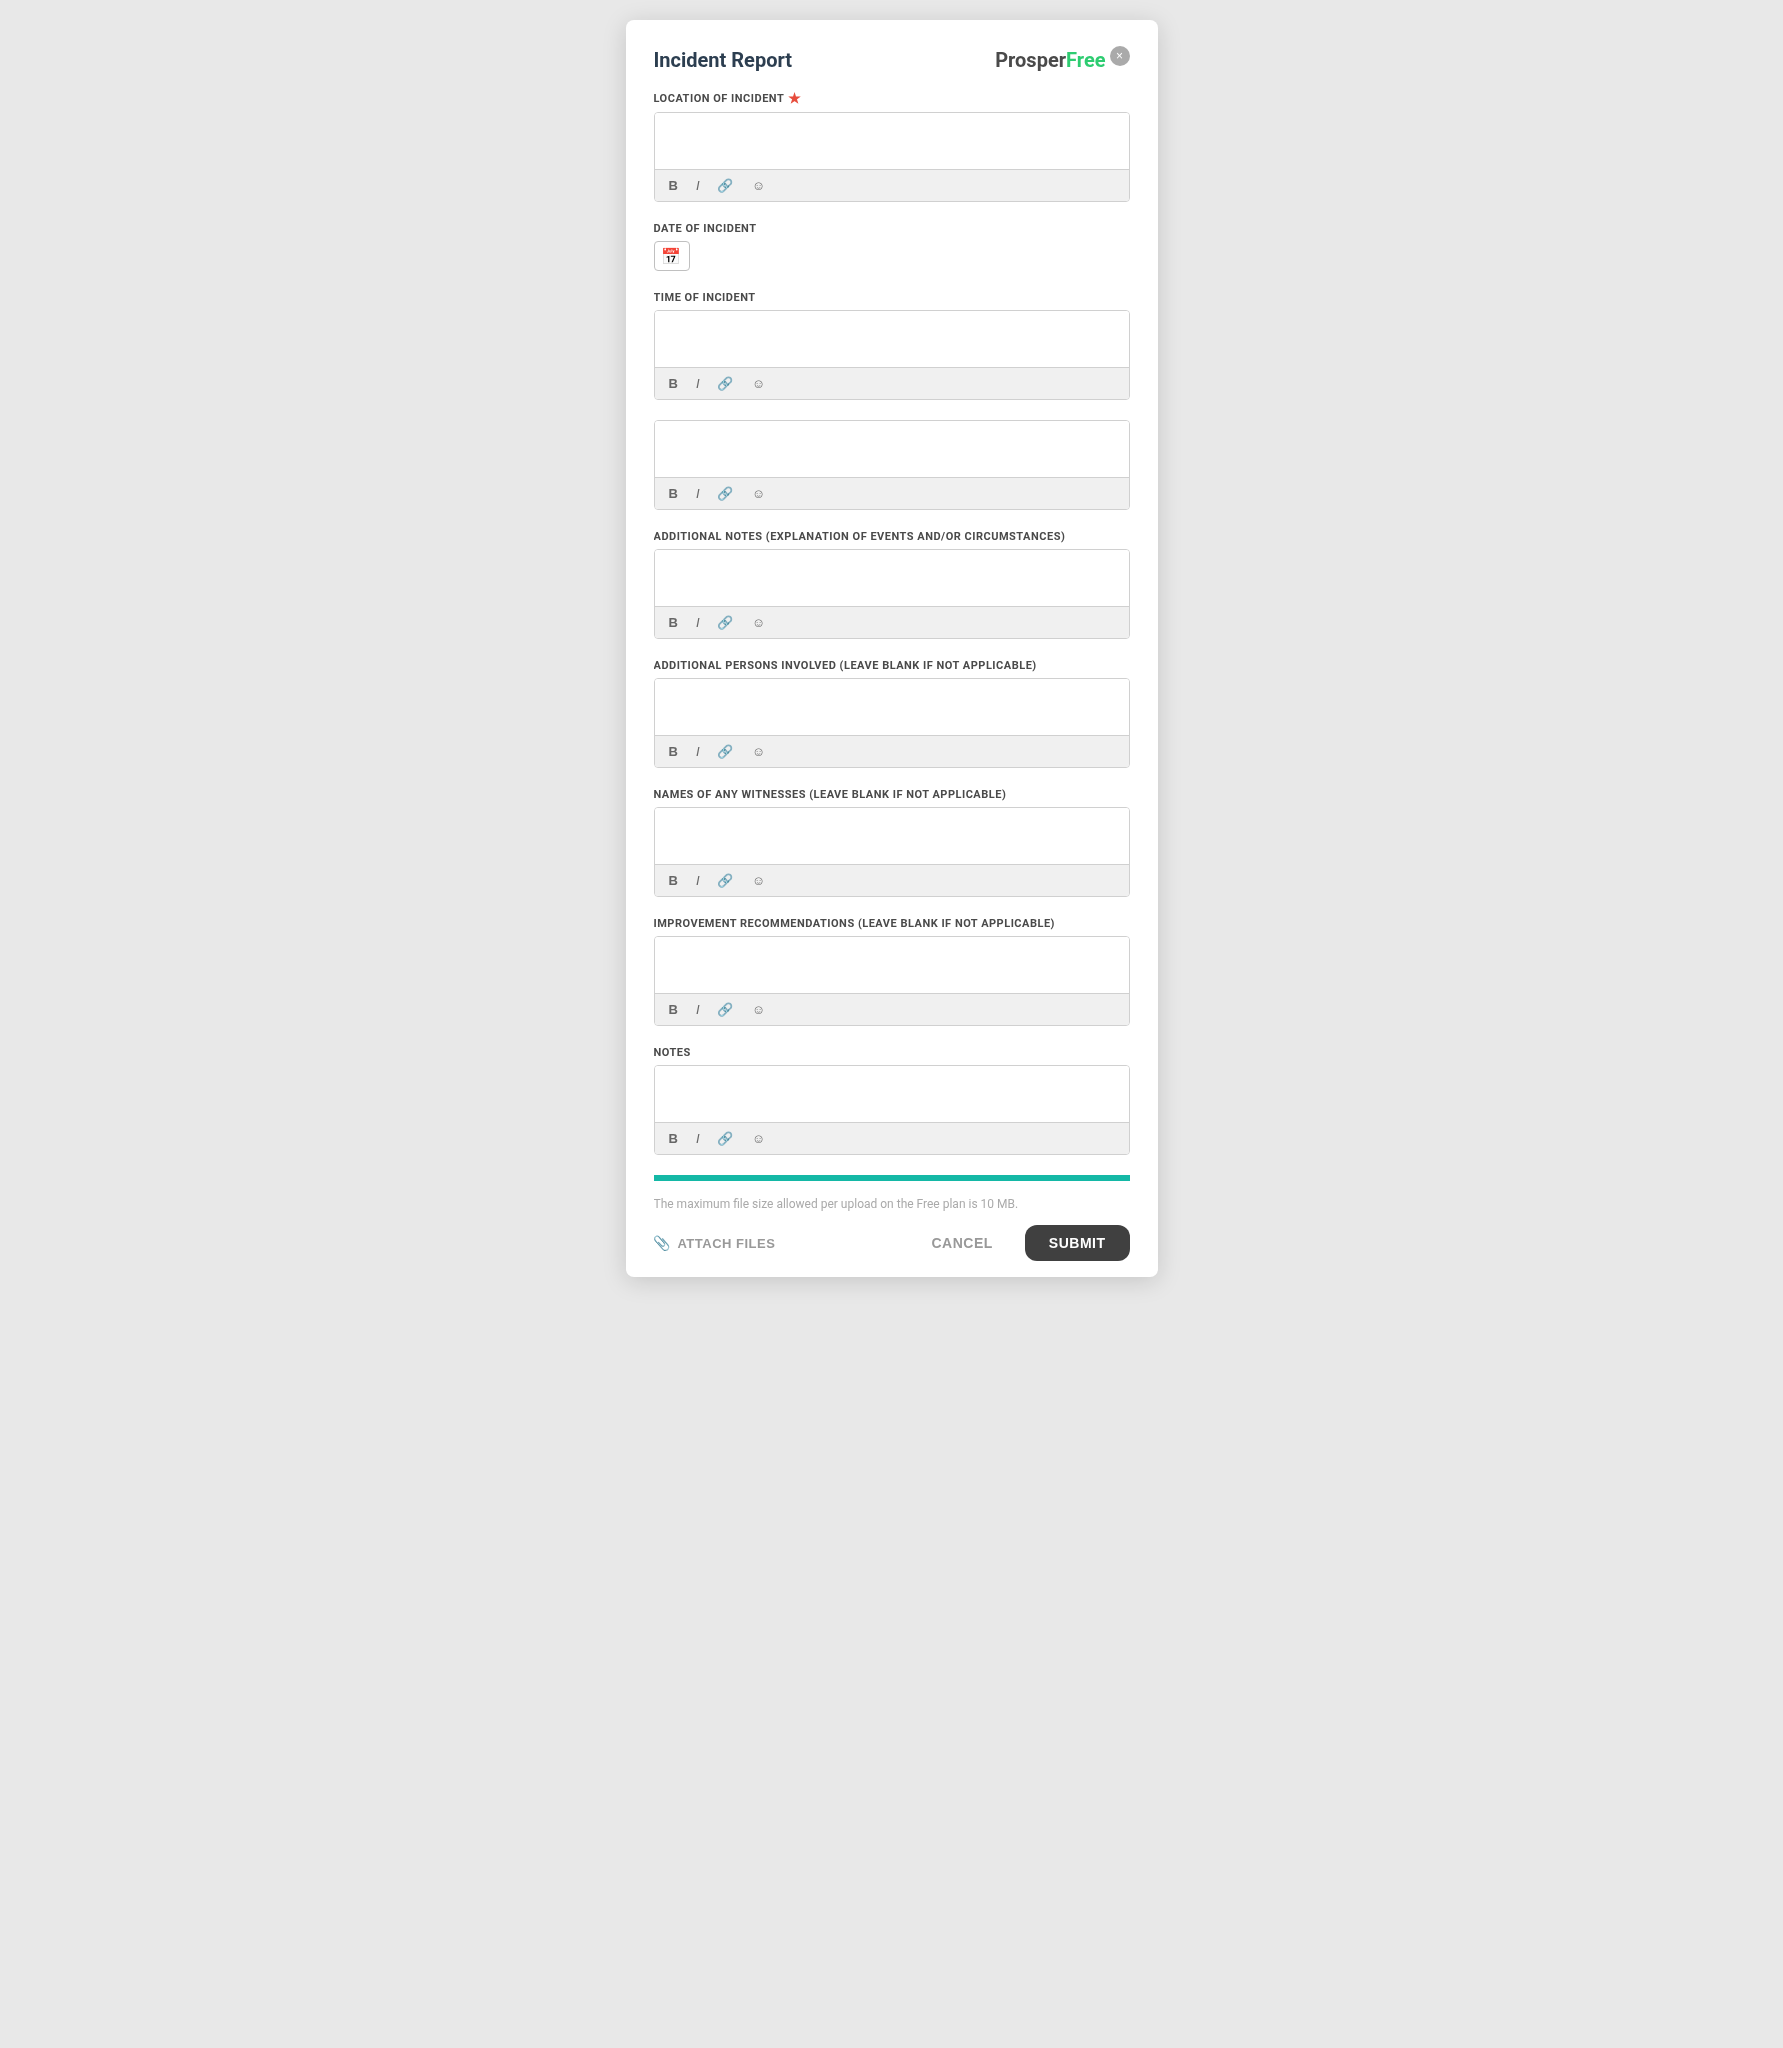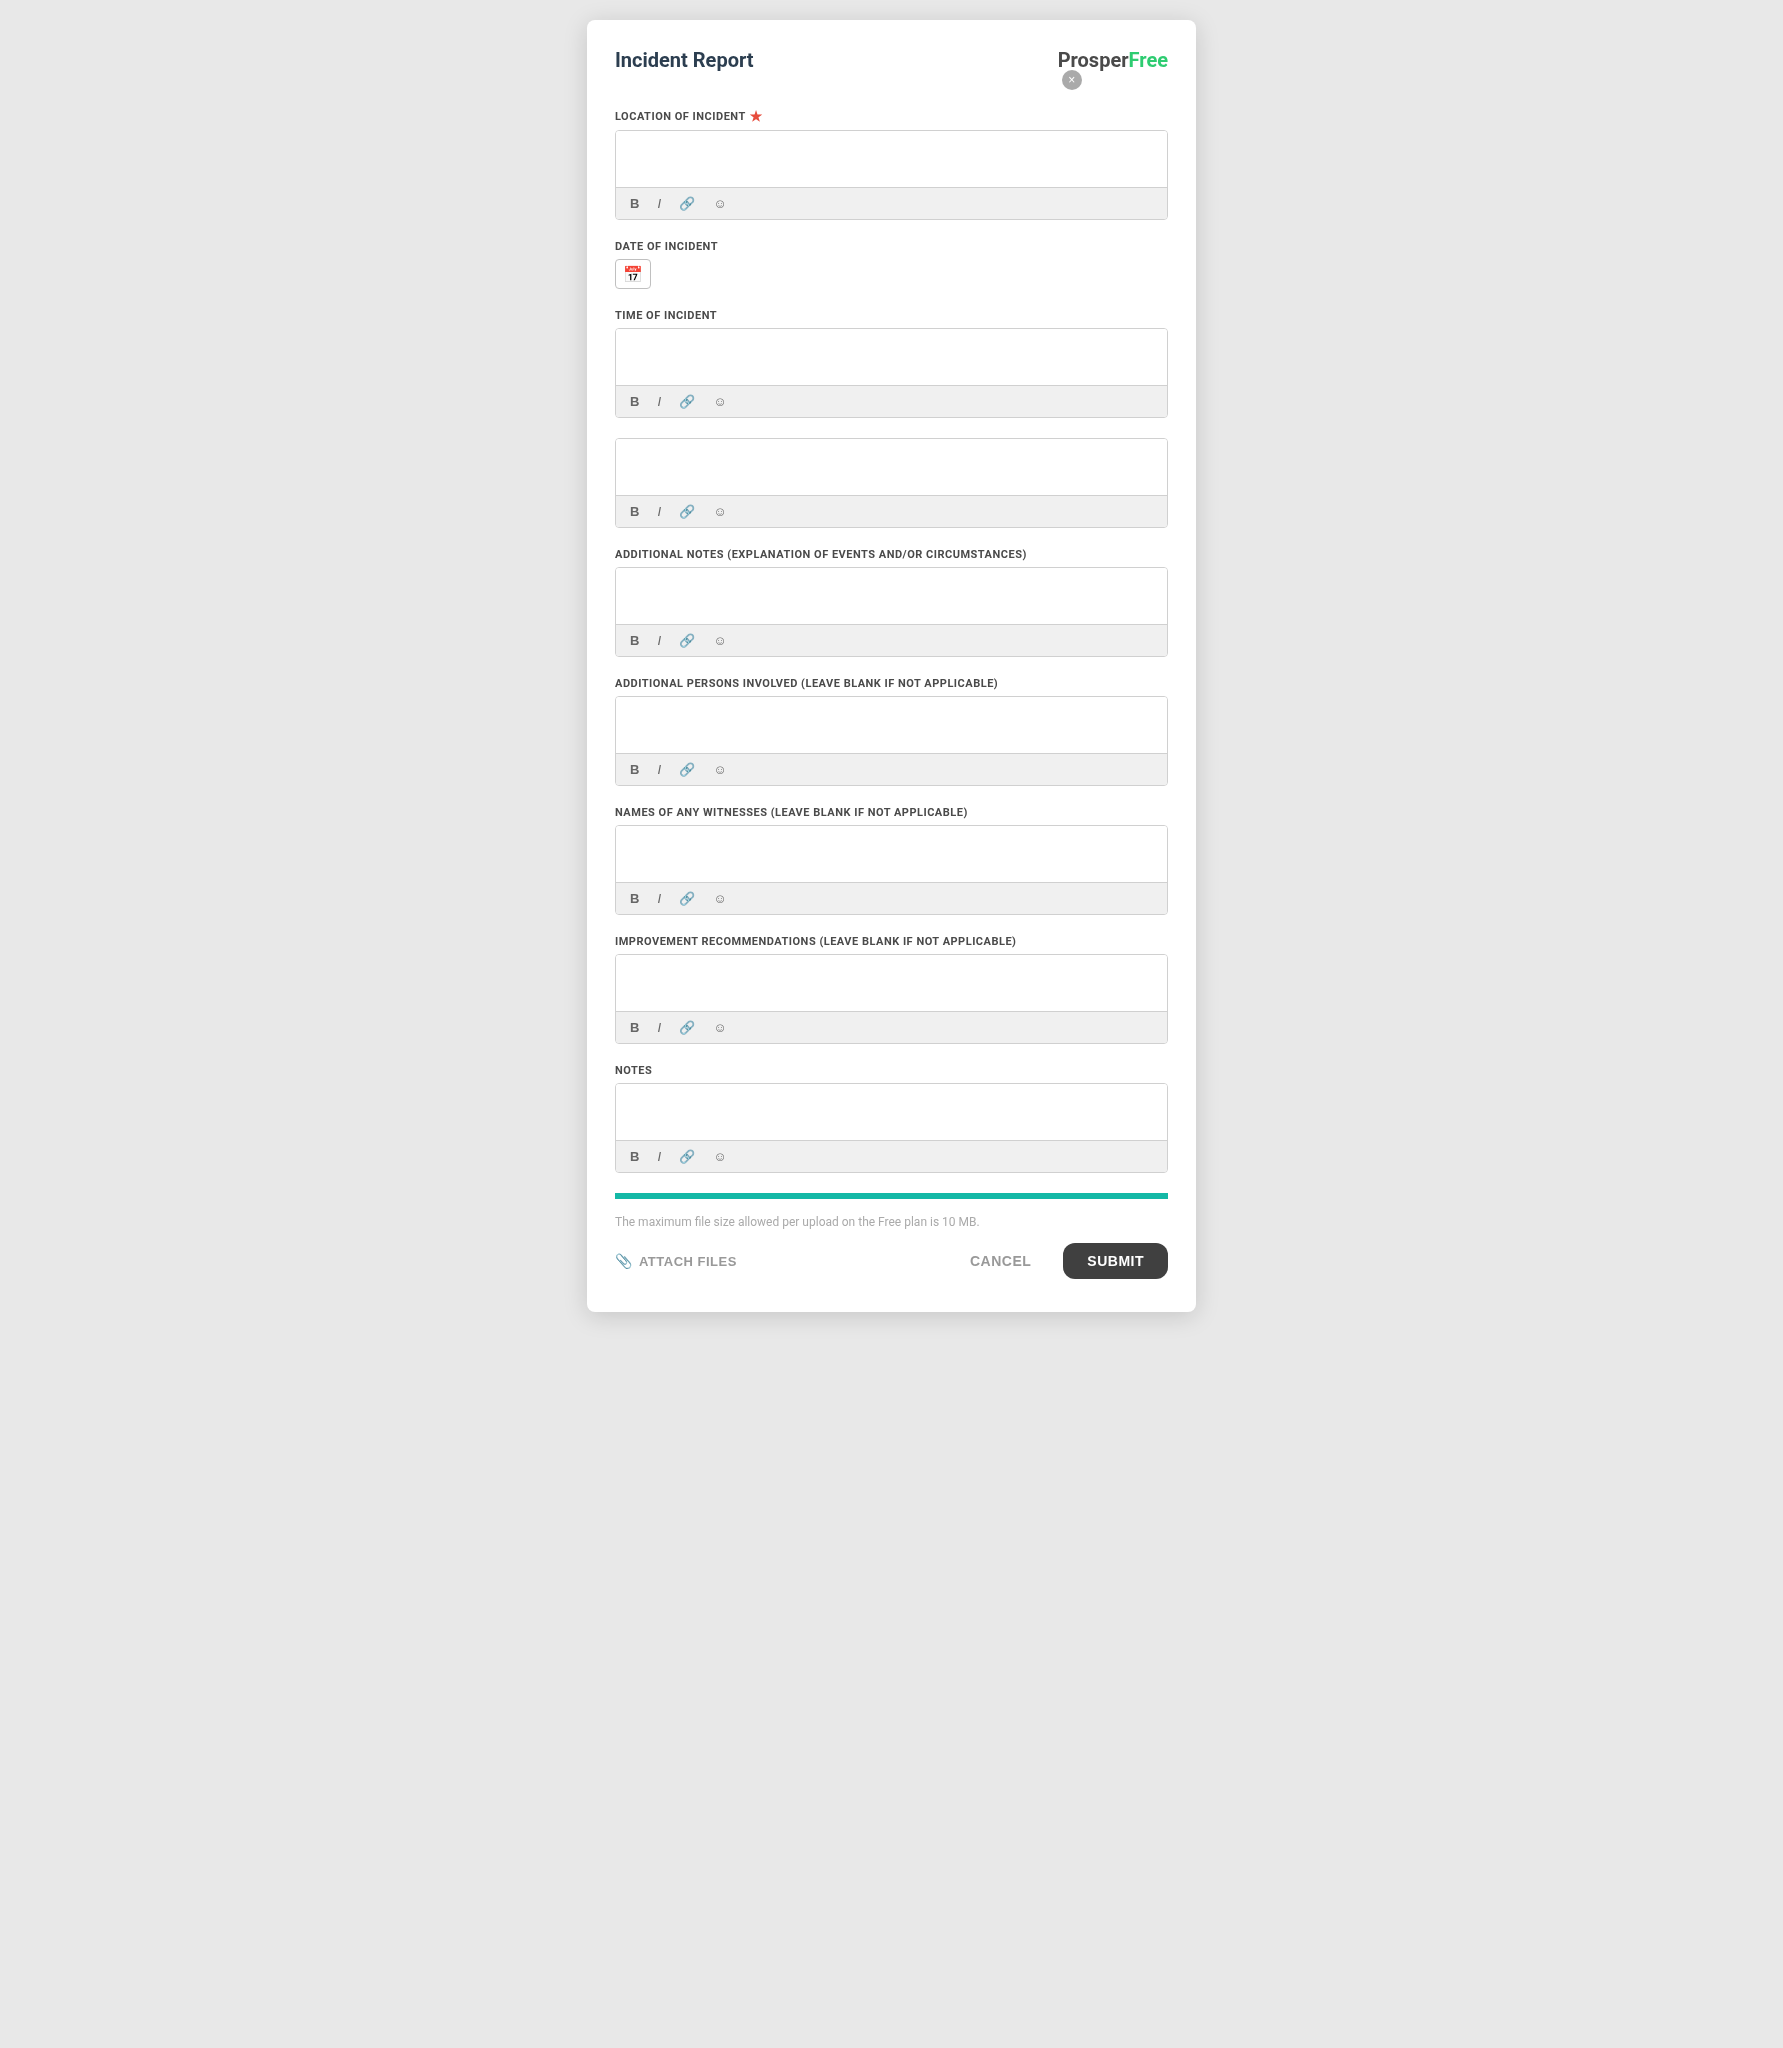--- a/index.html
+++ b/index.html
@@ -15,24 +15,24 @@
       justify-content: center;
       align-items: flex-start;
       min-height: 100vh;
       padding: 20px;
     }
 
     .modal-container {
       background: #ffffff;
       border-radius: 8px;
       box-shadow: 0 4px 24px rgba(0,0,0,0.15);
-      width: 609px;
+      width: 532px;
       max-width: 100%;
       position: relative;
-      padding: 28px 28px 17px 28px;
+      padding: 28px 28px 0 28px;
     }
 
     .modal-header {
       display: flex;
       justify-content: space-between;
       align-items: flex-start;
       margin-bottom: 18px;
     }
 
     .form-title {
@@ -69,21 +69,20 @@
       display: flex;
       align-items: center;
       justify-content: center;
       margin-left: 4px;
       margin-top: -2px;
     }
 
     .brand-wrapper {
       display: flex;
       align-items: flex-start;
-      flex-direction: column;
     }
 
     .form-body {
       overflow-y: auto;
     }
 
     .field-group {
       margin-bottom: 20px;
     }
 

